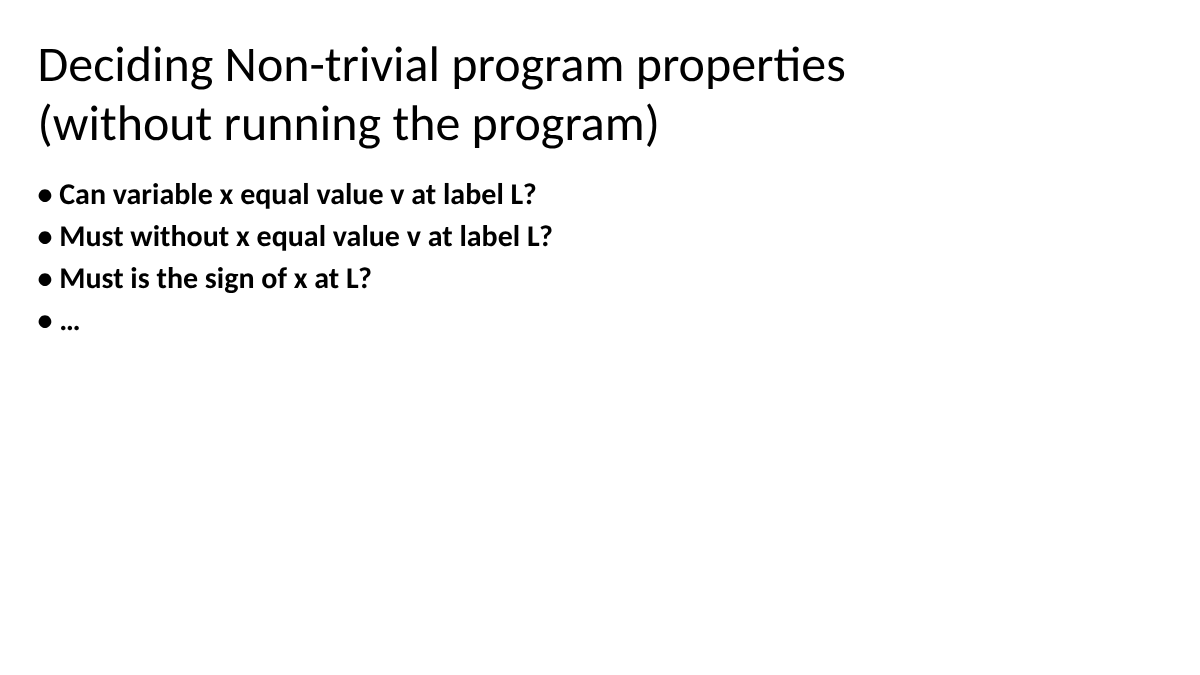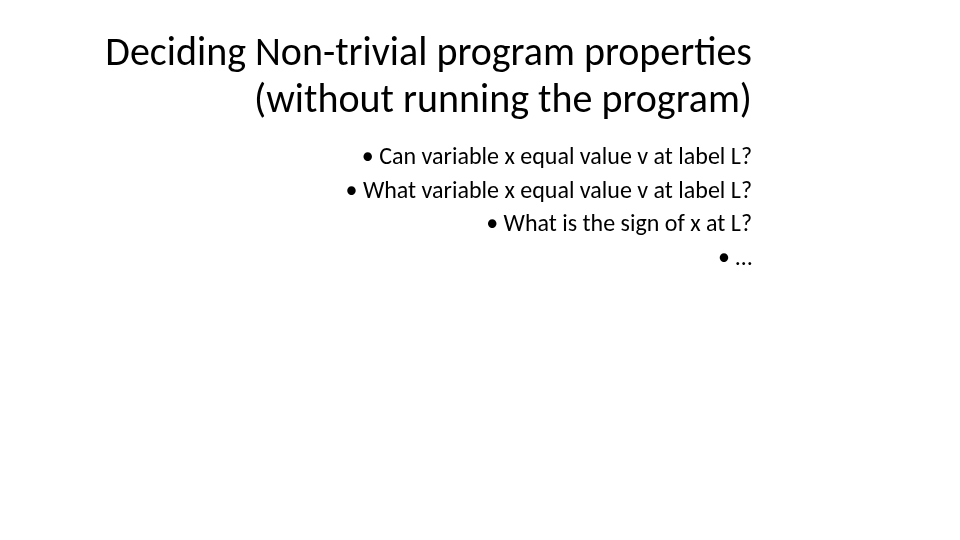--- a/index.html
+++ b/index.html
@@ -9,48 +9,48 @@
     height: 540px;
     background: #ffffff;
     font-family: "Calibri", "Segoe UI", "Helvetica Neue", Arial, sans-serif;
     color: #000000;
     overflow: hidden;
   }
   .slide {
     box-sizing: border-box;
     width: 812px;
     height: 540px;
-    padding: 28px 60px 0 56px;
-    text-align: right;
+    padding: 28px 60px 0 30px;
   }
   .title {
     font-size: 40px;
     line-height: 1.18;
     font-weight: 400;
     letter-spacing: 0px;
     margin: 0 0 18px 0;
   }
   .bullets {
     list-style: none;
     padding: 0;
     margin: 0;
     font-size: 24px;
     line-height: 1.35;
+    font-weight: bold;
   }
   .bullets li {
     margin: 0 0 1px 0;
   }
   .bullets li::before {
     content: "• ";
   }
 </style>
 </head>
 <body>
 
 <div class="slide">
   <h1 class="title">Deciding Non-trivial program properties (without running the program)</h1>
   <ul class="bullets">
     <li>Can variable x equal value v at label L?</li>
-    <li>What variable x equal value v at label L?</li>
-    <li>What is the sign of x at L?</li>
+    <li>Must without x equal value v at label L?</li>
+    <li>Must is the sign of x at L?</li>
     <li>…</li>
   </ul>
 </div>
 
 </body></html>

